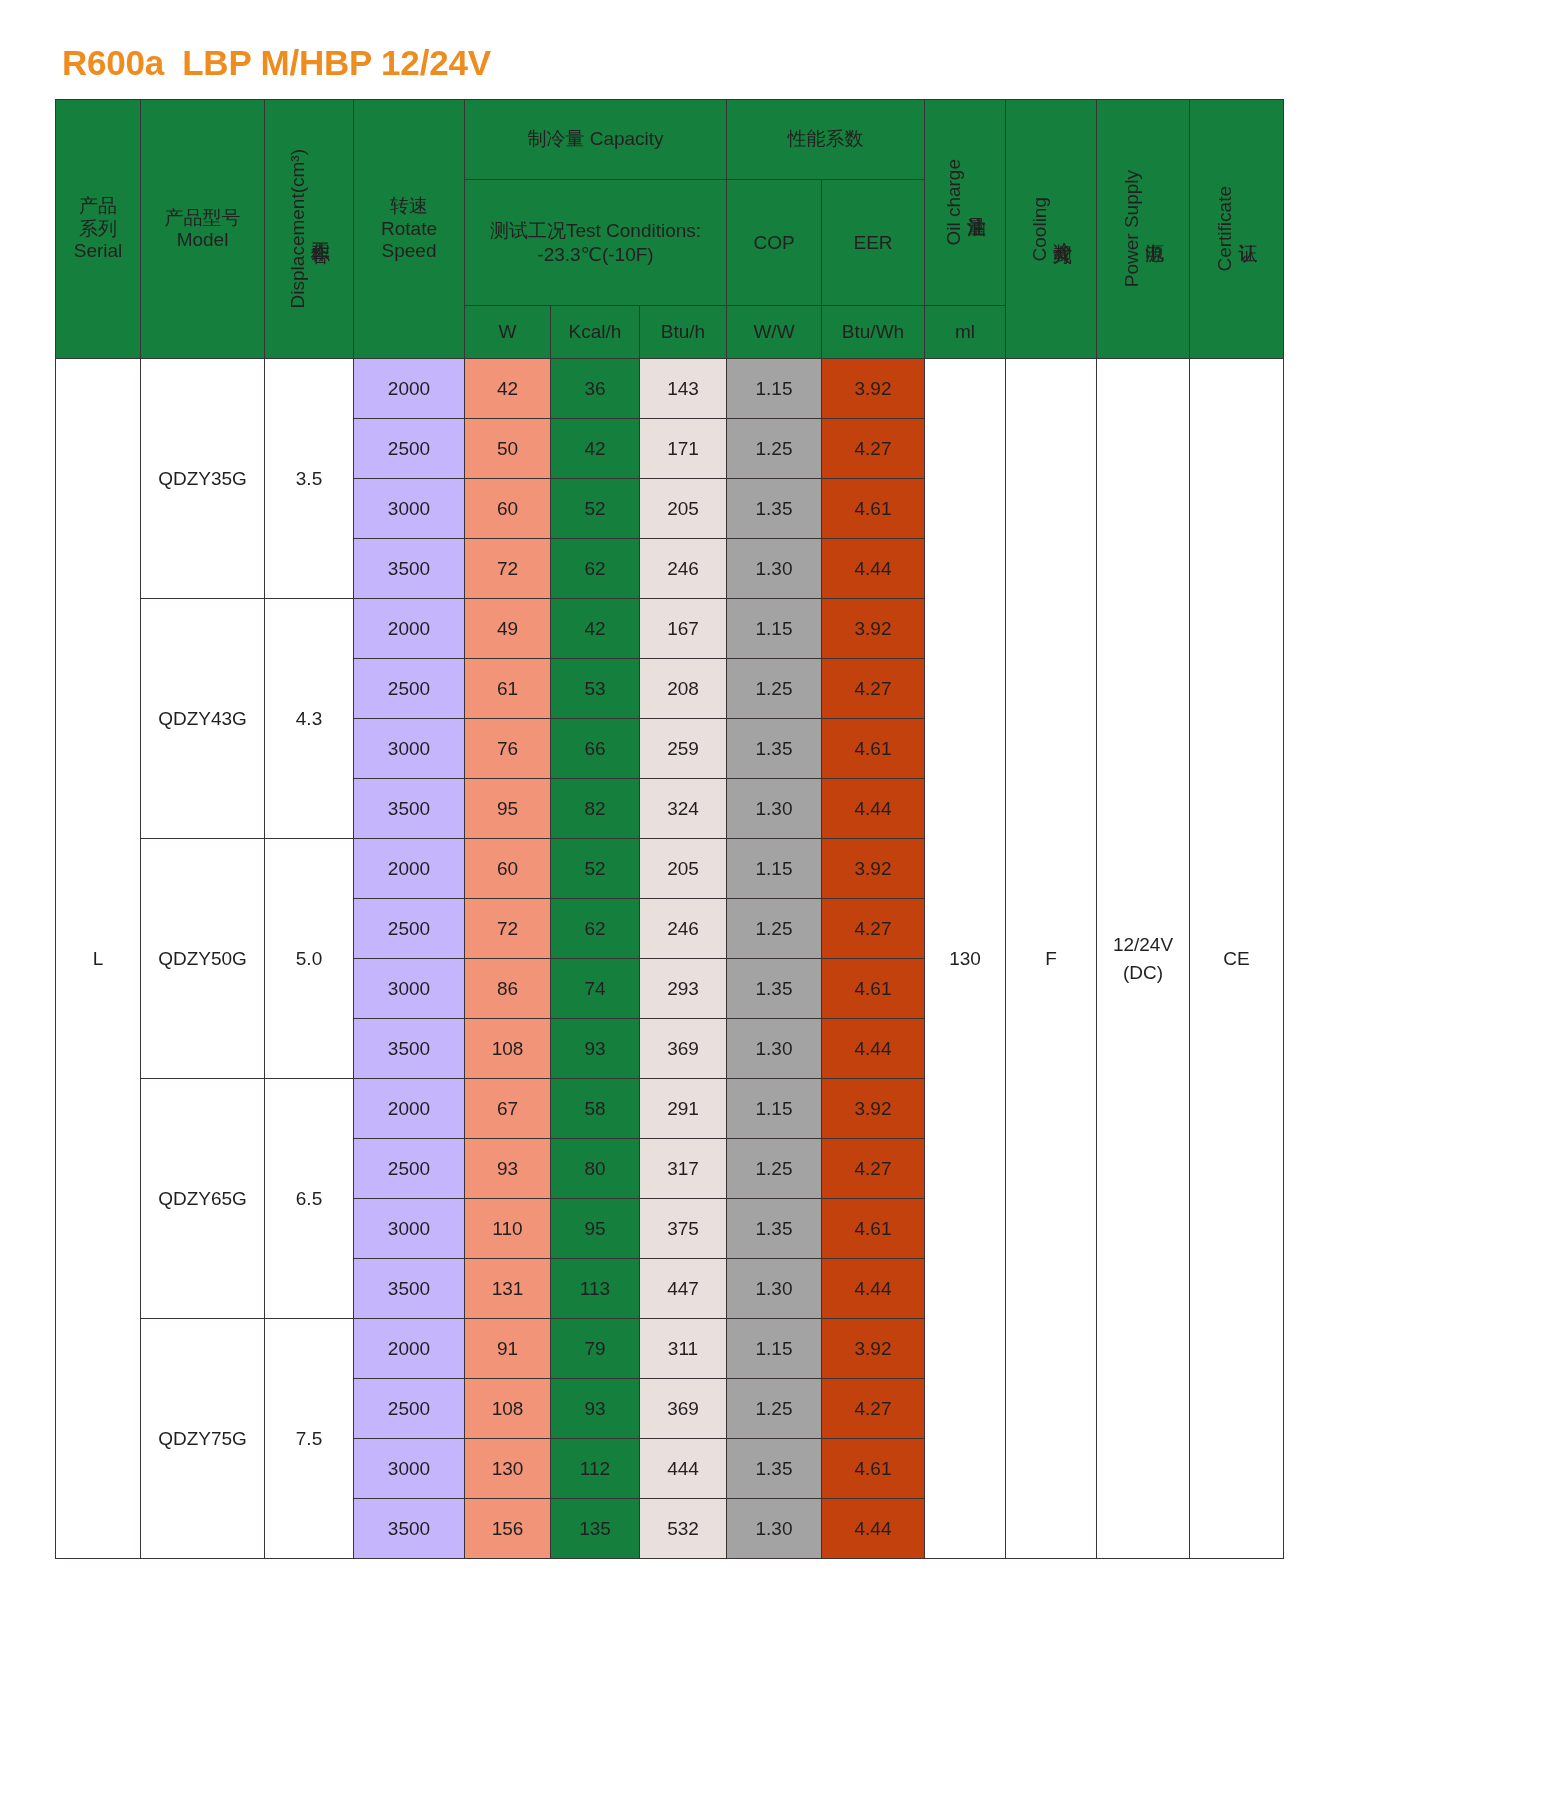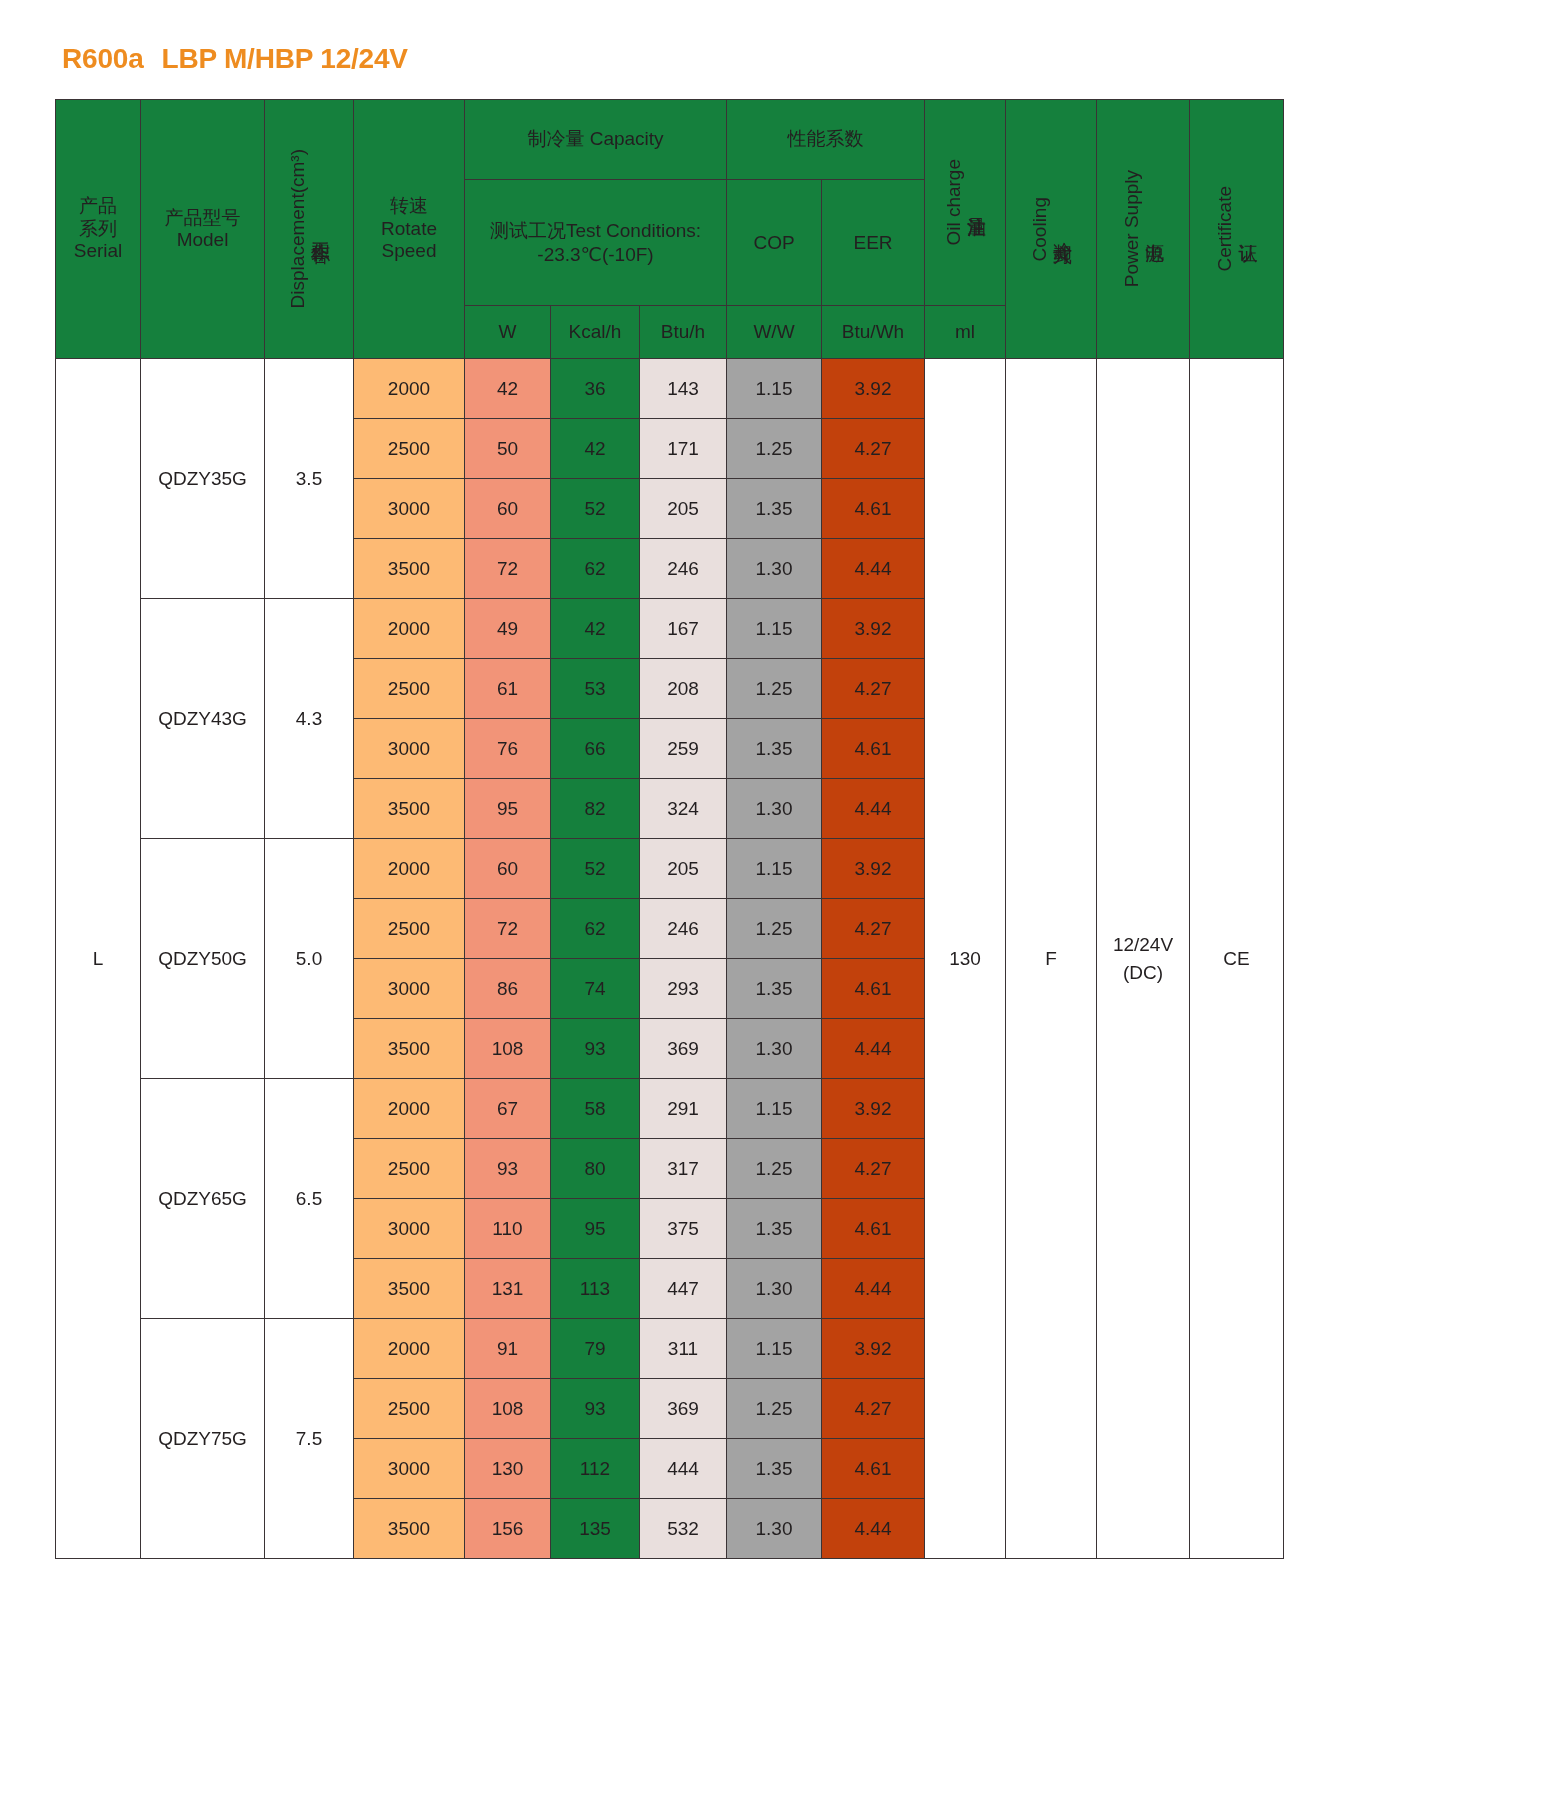--- a/index.html
+++ b/index.html
@@ -7,21 +7,21 @@
     width:1542px;height:1813px;
     background:#ffffff;
     font-family:"Liberation Sans","DejaVu Sans",sans-serif;
     color:#231f20;
     -webkit-font-smoothing:antialiased;
   }
   .page{position:relative;width:1542px;height:1813px;box-sizing:border-box;}
 
   .title{
     position:absolute;left:62px;top:43px;
-    font-size:28px;font-weight:bold;color:#ee8c20;
+    font-size:35px;font-weight:bold;color:#ee8c20;
     letter-spacing:-0.2px;white-space:nowrap;
   }
   .title .t1{margin-right:18px;}
 
   .tablewrap{position:absolute;left:55px;top:99px;}
 
   table.spec{
     border-collapse:collapse;
     table-layout:fixed;
     border:1.6px solid #3a3335;
@@ -49,21 +49,21 @@
   .h-btu{width:86px;}
   .h-cop{width:94px;}
   .h-eer{width:102px;}
   .h-oil{width:80px;}
   .h-cool{width:90px;}
   .h-power{width:92px;}
   .h-cert{width:93px;}
 
   .hdr-two{line-height:1.2;}
 
-  td.speed{background:#fdba74;height:59px;font-size:20px;}
+  td.speed{background:#c4b5fd;height:59px;font-size:20px;}
   td.c-w{background:#f29478;}
   td.c-kcal{background:#15803d;}
   td.c-btu{background:#e9dfdd;}
   td.c-cop{background:#a3a3a3;}
   td.c-eer{background:#c2410c;}
 
   td.model,td.disp,td.serial,td.oil,td.cool,td.power,td.cert{background:#ffffff;}
   td.model{font-size:20px;margin-left:44px;}
   td.disp{font-size:20px;}
   td.serial{font-size:20px;}

